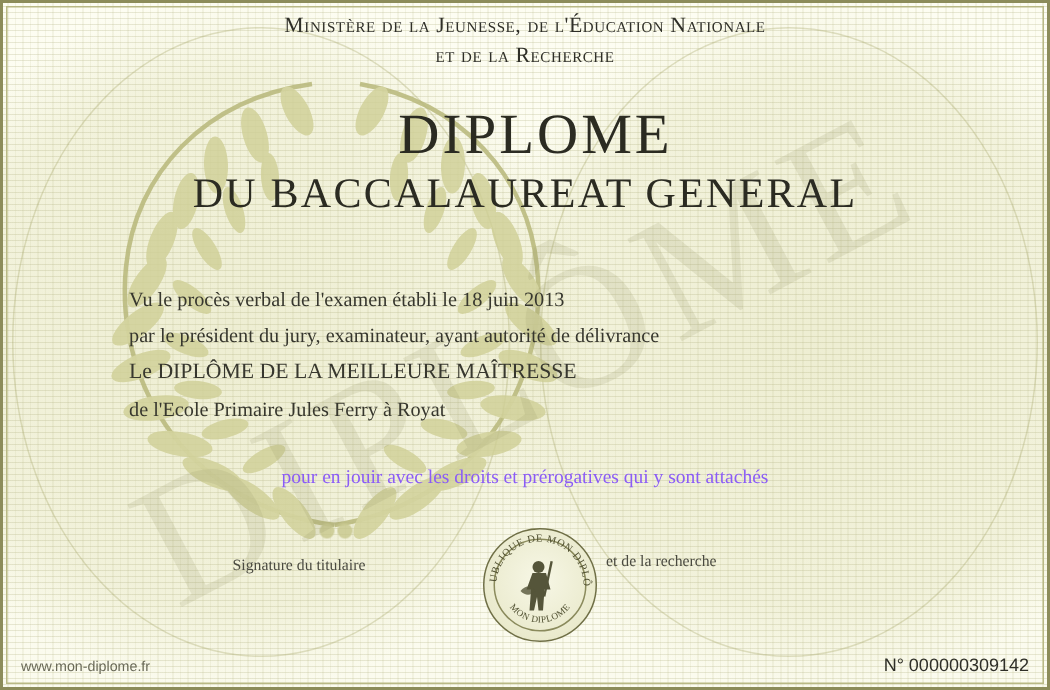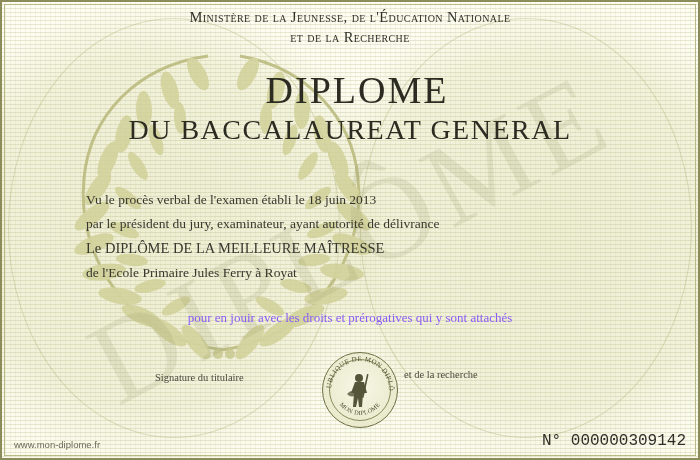--- a/index.html
+++ b/index.html
@@ -218,23 +218,23 @@
     bottom: 10px;
     font-size: 9.5px;
     color: #6a6a58;
     font-family: "Liberation Sans", sans-serif;
     margin-top: 20px;
   }
   .footer-right {
     position: absolute;
     right: 14px;
     bottom: 10px;
-    font-size: 16px;
+    font-size: 12px;
     color: #2f2f28;
-    font-family: Liberation Mono, monospace;
+    font-family: Liberation Sans, sans-serif;
   }
 </style>
 </head>
 <body>
 
 <div id="page">
 
   <div class="bg-base"></div>
   <div class="bg-lines"></div>
   <div class="bg-lines-v"></div>

